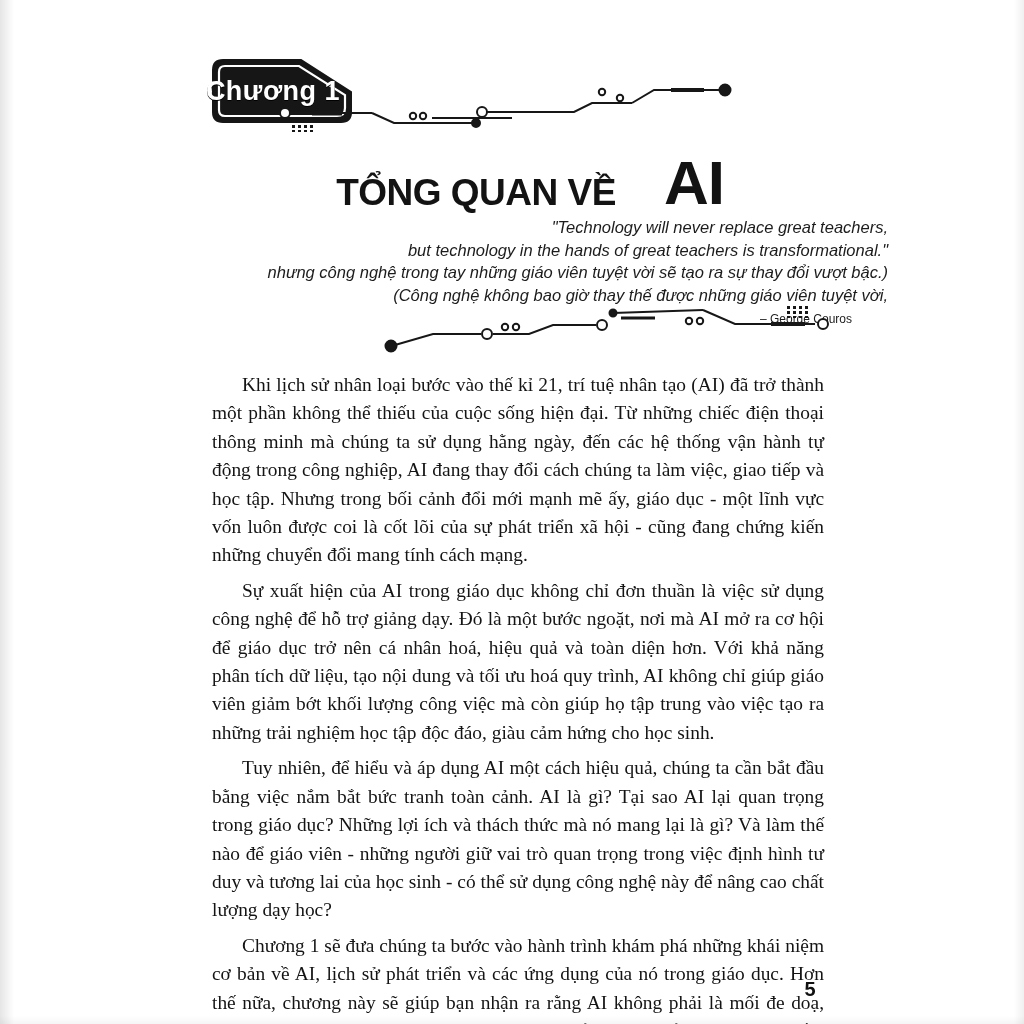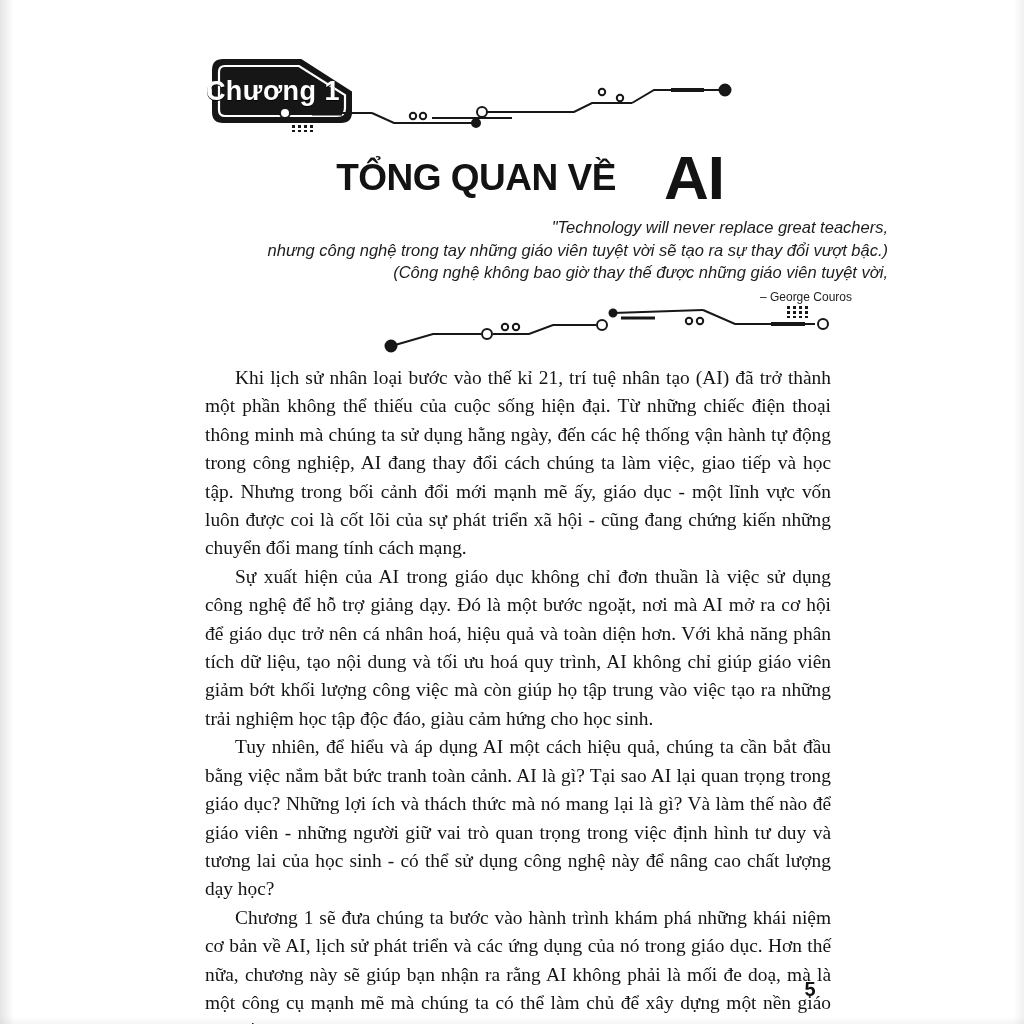--- a/index.html
+++ b/index.html
@@ -32,21 +32,21 @@
     text-shadow:0 1px 0 #000;
   }
 
   
   .circuit-top{position:absolute;left:276px;top:76px;width:462px;height:56px;}
   .circuit-bottom{position:absolute;left:383px;top:304px;width:454px;height:50px;}
 
   
   .title{
     position:absolute;left:150px;top:142px;width:760px;height:72px;
-    display:flex;align-items:center;justify-content:center;
+    display:flex;align-items:flex-end;justify-content:center;
     color:#131313;font-weight:bold;white-space:nowrap;
   }
   .title .t-part{font-size:37px;letter-spacing:-0.5px;}
   .title .t-ai{font-size:62px;letter-spacing:-1px;line-height:1;margin-left:48px;}
 
   
   .quote{
     position:absolute;left:190px;top:216px;width:698px;
     text-align:right;color:#1c1c1c;
     font-size:16.5px;line-height:22.5px;font-style:italic;
@@ -57,21 +57,21 @@
     padding-right:36px;
   }
 
   
   .body-text{
     position:absolute;left:205px;top:364px;width:626px;
     font-family:"Liberation Serif",serif;
     font-size:19.4px;line-height:28.4px;
     color:#141414;text-align:justify;
   }
-  .body-text p{margin:0;text-indent:30px;}
+  .body-text p{margin:7px;text-indent:30px;}
 
   
   .page-number{
     position:absolute;left:780px;top:978px;width:60px;
     text-align:center;
     font-weight:bold;font-size:20px;color:#111;
   }
 </style>
 </head>
 <body>
@@ -120,20 +120,21 @@
     </g>
   </svg>
 
   <div class="title">
     <span class="t-part">TỔNG QUAN VỀ</span>
     <span class="t-ai">AI</span>
   </div>
 
   <div class="quote">
     <div class="q-line">"Technology will never replace great teachers,</div>
+    <div class="q-line">but technology in the hands of great teachers is transformational."</div>
     <div class="q-line">nhưng công nghệ trong tay những giáo viên tuyệt vời sẽ tạo ra sự thay đổi vượt bậc.)</div>
     <div class="q-line">(Công nghệ không bao giờ thay thế được những giáo viên tuyệt vời,</div>
     <div class="q-attribution">– George Couros</div>
   </div>
 
   <svg class="circuit-bottom" viewBox="0 0 454 50">
     <g stroke="#171717" fill="none" stroke-width="2">
       <circle cx="8" cy="42" r="5.5" fill="#171717"></circle>
       <polyline points="12,41 50,30 98,30"></polyline>
       <circle cx="104" cy="30" r="5" fill="#ffffff"></circle>

